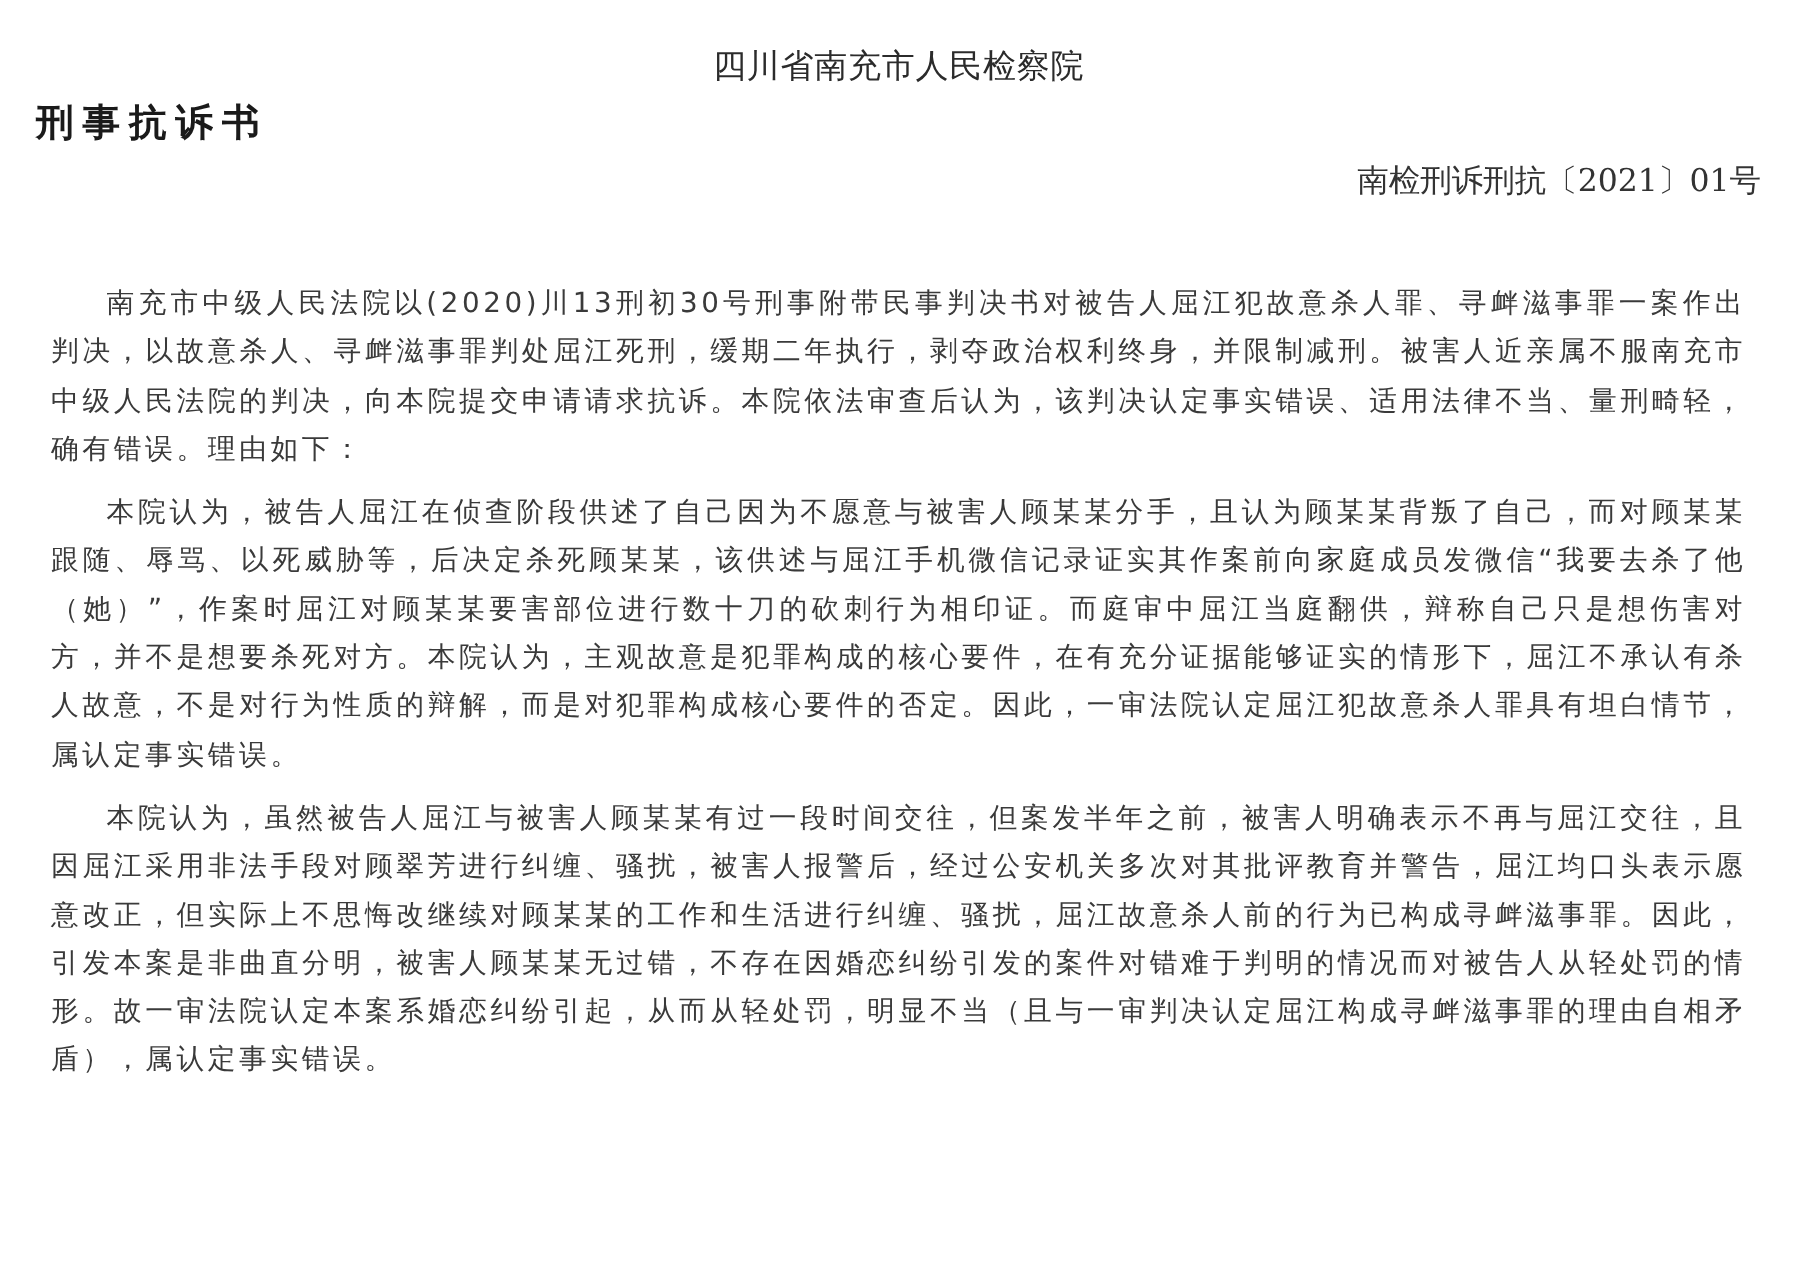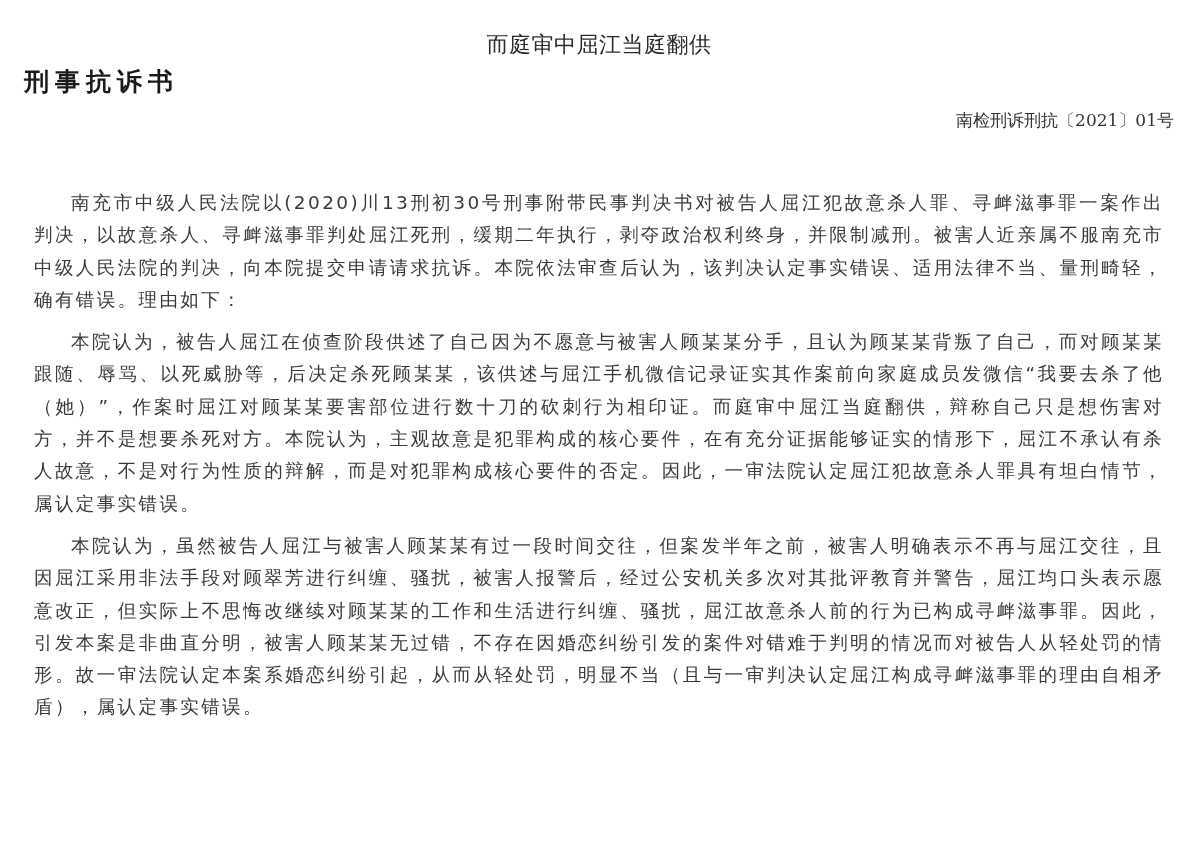--- a/index.html
+++ b/index.html
@@ -42,21 +42,21 @@
       font-size: 25px;
       line-height: 36px;
       color: #1a1a1a;
       letter-spacing: 6px;
       font-weight: bold;
     }
     .doc-number {
       position: absolute;
       top: 108px;
       right: 0;
-      font-size: 17px;
+      font-size: 21px;
       line-height: 24px;
       color: #333333;
       font-family: "DejaVu Serif", "Liberation Serif", serif;
       margin-left: 42px;
     }
     .body-text {
       position: absolute;
       top: 177px;
       left: 0;
       width: 1150px;
@@ -75,21 +75,21 @@
       font-weight: bold;
       color: #1f1f1f;
       letter-spacing: 1.2px;
       margin-top: 4px;
     }
   </style>
 </head>
 <body>
 
 <div class="doc">
-  <div class="org-title">而庭审中屈江当庭翻供</div>
+  <div class="org-title">四川省南充市人民检察院</div>
   <div class="doc-title">刑事抗诉书</div>
   <div class="doc-number">南检刑诉刑抗〔2021〕01号</div>
 
   <div class="body-text">
     <p class="para">南充市中级人民法院以(2020)川13刑初30号刑事附带民事判决书对被告人屈江犯故意杀人罪、寻衅滋事罪一案作出判决，以故意杀人、寻衅滋事罪判处屈江死刑，缓期二年执行，剥夺政治权利终身，并限制减刑。被害人近亲属不服南充市中级人民法院的判决，向本院提交申请请求抗诉。本院依法审查后认为，该判决认定事实错误、适用法律不当、量刑畸轻，确有错误。理由如下：</p>
     <p class="para">本院认为，被告人屈江在侦查阶段供述了自己因为不愿意与被害人顾某某分手，且认为顾某某背叛了自己，而对顾某某跟随、辱骂、以死威胁等，后决定杀死顾某某，该供述与屈江手机微信记录证实其作案前向家庭成员发微信“我要去杀了他（她）”，作案时屈江对顾某某要害部位进行数十刀的砍刺行为相印证。而庭审中屈江当庭翻供，辩称自己只是想伤害对方，并不是想要杀死对方。本院认为，主观故意是犯罪构成的核心要件，在有充分证据能够证实的情形下，屈江不承认有杀人故意，不是对行为性质的辩解，而是对犯罪构成核心要件的否定。因此，一审法院认定屈江犯故意杀人罪具有坦白情节，属认定事实错误。</p>
     <p class="para">本院认为，虽然被告人屈江与被害人顾某某有过一段时间交往，但案发半年之前，被害人明确表示不再与屈江交往，且因屈江采用非法手段对顾翠芳进行纠缠、骚扰，被害人报警后，经过公安机关多次对其批评教育并警告，屈江均口头表示愿意改正，但实际上不思悔改继续对顾某某的工作和生活进行纠缠、骚扰，屈江故意杀人前的行为已构成寻衅滋事罪。因此，引发本案是非曲直分明，被害人顾某某无过错，不存在因婚恋纠纷引发的案件对错难于判明的情况而对被告人从轻处罚的情形。故一审法院认定本案系婚恋纠纷引起，从而从轻处罚，明显不当（且与一审判决认定屈江构成寻衅滋事罪的理由自相矛盾），属认定事实错误。</p>
   </div>
 </div>
 

